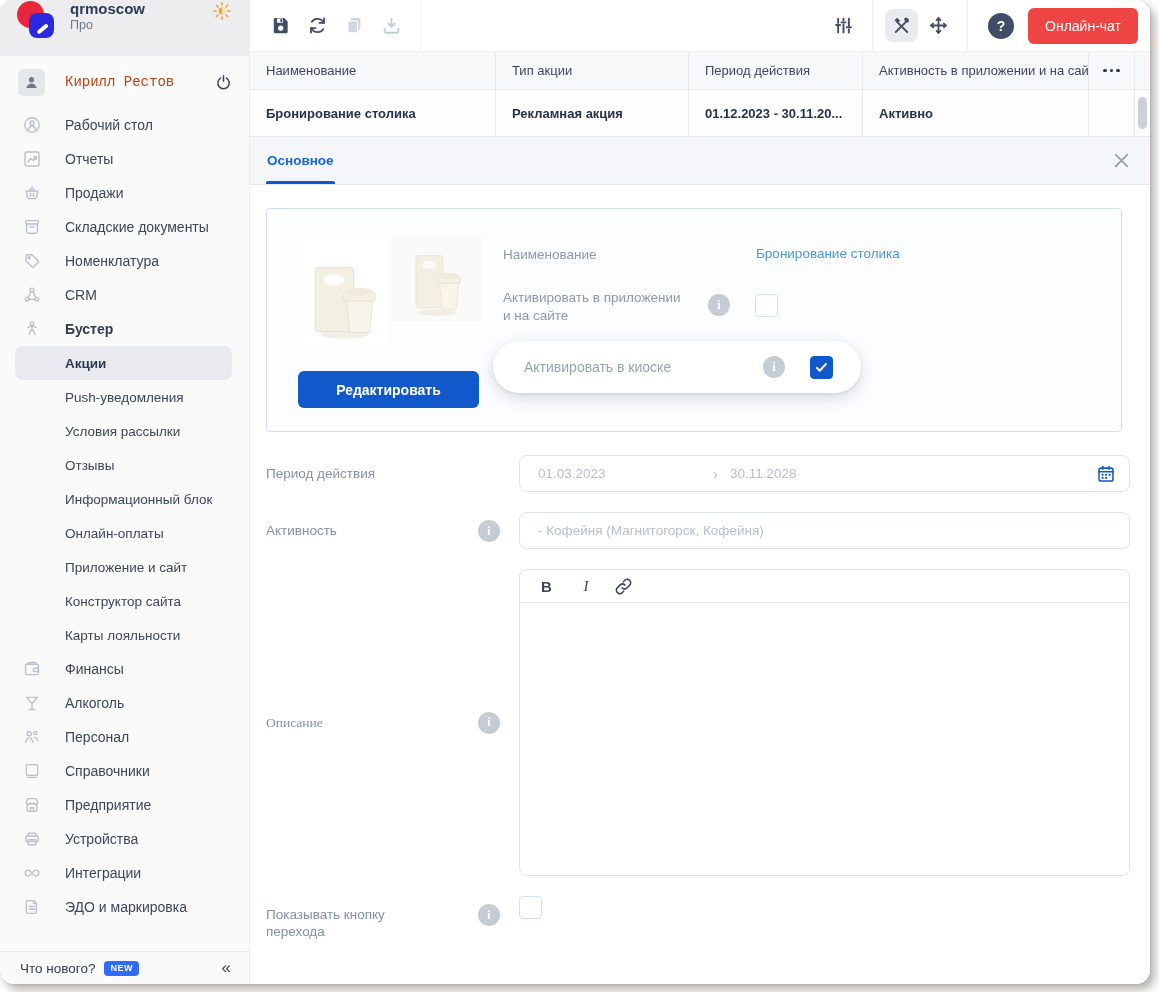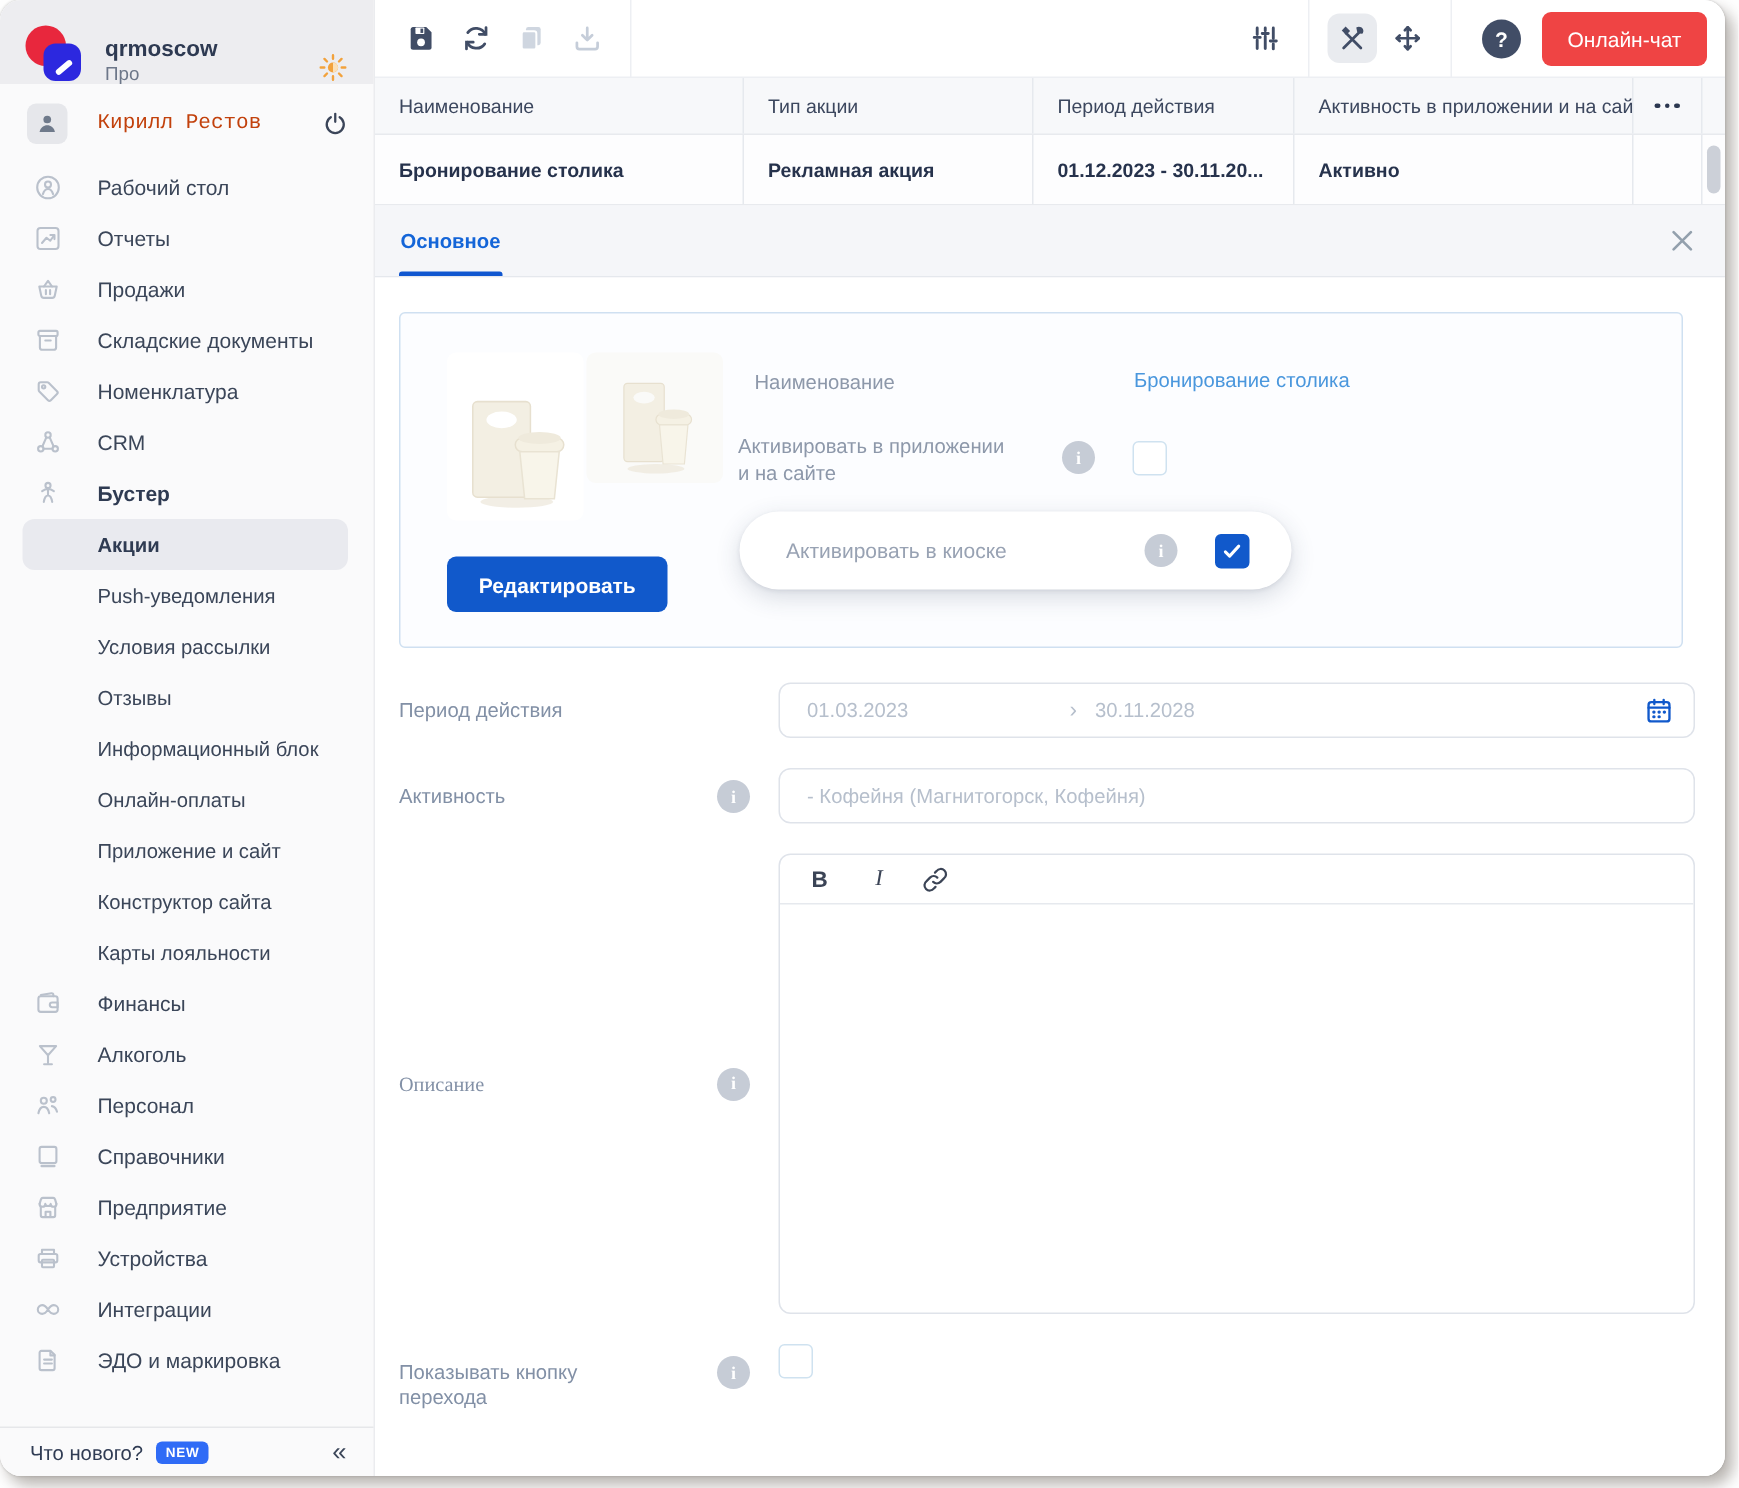--- a/index.html
+++ b/index.html
@@ -5,21 +5,21 @@
   * { box-sizing: border-box; margin: 0; padding: 0; }
   html,body { width:1159px; height:992px; overflow:hidden; background:#fff;
     font-family:"Liberation Sans","DejaVu Sans",sans-serif; }
   .window { position:relative; width:1150px; height:984px; background:#fff;
     border-radius:14px; overflow:hidden; display:flex;
     box-shadow: 5px 6px 10px rgba(125,118,112,.55), 0 0 2px rgba(0,0,0,.25); }
 
   
   .sidebar { width:250px; flex:0 0 250px; background:#fafafb; border-right:1px solid #ebecef;
     display:flex; flex-direction:column; }
-  .side-header { height:56px; background:#ededf0; display:flex; align-items:flex-end; padding:0 16px; }
+  .side-header { height:56px; background:#ededf0; display:flex; align-items:flex-start; padding:0 16px; }
   .logo { position:relative; width:40px; height:40px; flex:0 0 40px; }
   .logo-red { position:absolute; left:1px; top:1px; width:27px; height:27px; border-radius:50%; background:#e8273d; }
   .logo-blue { position:absolute; right:2px; bottom:2px; width:25px; height:25px; border-radius:8px; background:#2c28df; }
   .logo-slash { position:absolute; right:7px; bottom:10px; width:13px; height:3.5px; background:#fff; border-radius:2px; transform:rotate(-40deg); }
   .ws { margin-left:14px; flex:1; }
   .ws-name { font-size:15px; font-weight:700; color:#2e3a52; }
   .ws-plan { font-size:12.5px; color:#6d7789; margin-top:1px; }
   .side-user { height:44px; display:flex; align-items:center; padding:0 16px; margin-top:4px; }
   .avatar { width:27px; height:27px; border-radius:6px; background:#e6e7eb; display:flex; align-items:center; justify-content:center; margin-left:2px; }
   .user-name { margin-left:20px; font-size:14px; color:#c2410c; flex:1;font-family:Liberation Mono, monospace; }
@@ -68,25 +68,25 @@
   .tab { display:flex; align-items:center; position:relative; color:#1465d8; font-size:13.5px; font-weight:600; cursor:pointer; padding:0 1px; }
   .tab::after { content:''; position:absolute; left:0; right:0; bottom:0; height:3px; background:#1157d0; border-radius:2px 2px 0 0; }
   .close-x { margin-left:auto; align-self:center; width:22px; height:22px; cursor:pointer; display:flex; align-items:center; justify-content:center; }
 
   
   .content { flex:1; background:#fff; padding:23px 20px 0 16px; overflow:hidden; }
   .promo-card { position:relative; height:224px; margin:0 8px 23px 0; background:#fcfdff; border:1px solid #cfe0f1; border-radius:4px; }
   .thumb { position:absolute; border-radius:6px; overflow:hidden; cursor:pointer; }
   .t1 { left:31px; top:26px; width:91px; height:112px; background:#ffffff; }
   .t2 { left:124px; top:26px; width:91px; height:87px; background:#fafaf8; }
-  .edit-btn { position:absolute; left:31px; top:162px; width:147px; height:37px; background:#1159cb; border:none; border-radius:6px;
+  .edit-btn { position:absolute; left:31px; top:162px; width:181px; height:37px; background:#1159cb; border:none; border-radius:6px;
     color:#fff; font-size:14px; font-weight:700; font-family:inherit; cursor:pointer; }
   .c-label { position:absolute; font-size:13.5px; color:#8d98aa; line-height:18px; }
   .name-l { left:236px; top:37px; }
-  .act-l { left:225px; top:80px; width:180px; }
+  .act-l { left:236px; top:80px; width:180px; }
   .c-value { position:absolute; left:489px; top:37px; font-size:13.5px; color:#4a97dd; cursor:pointer; }
   .inf { width:22px; height:22px; border-radius:50%; background:#c6ccd6; color:#fff; display:flex; align-items:center; justify-content:center; cursor:pointer; flex:0 0 22px; }
   .inf::after { content:'i'; font-size:12px; font-weight:700; font-family:"Liberation Serif","DejaVu Serif",serif; }
   .i1 { position:absolute; left:441px; top:85px; }
   .cb { width:23px; height:23px; background:#fff; border:1px solid #cfe2f0; border-radius:4px; cursor:pointer;
     display:flex; align-items:center; justify-content:center; flex:0 0 23px; }
   .cb .ck { display:none; }
   .cb.checked { background:#1159cb; border-color:#1159cb; }
   .cb.checked .ck { display:block; }
   .cb1 { position:absolute; left:488px; top:85px; }

